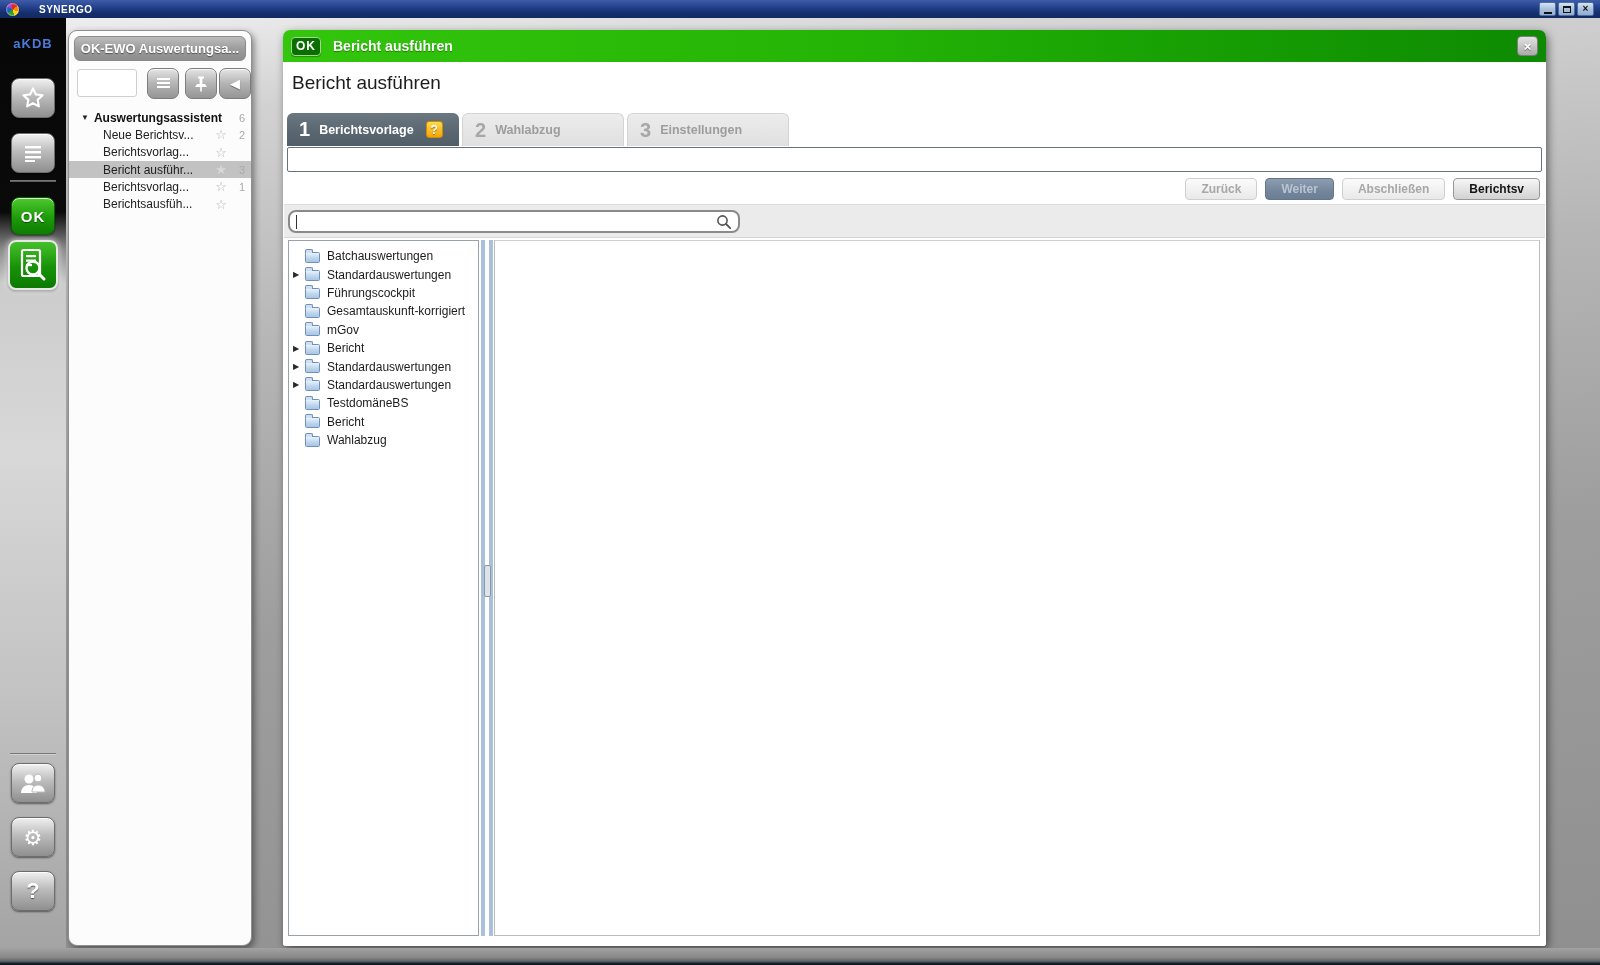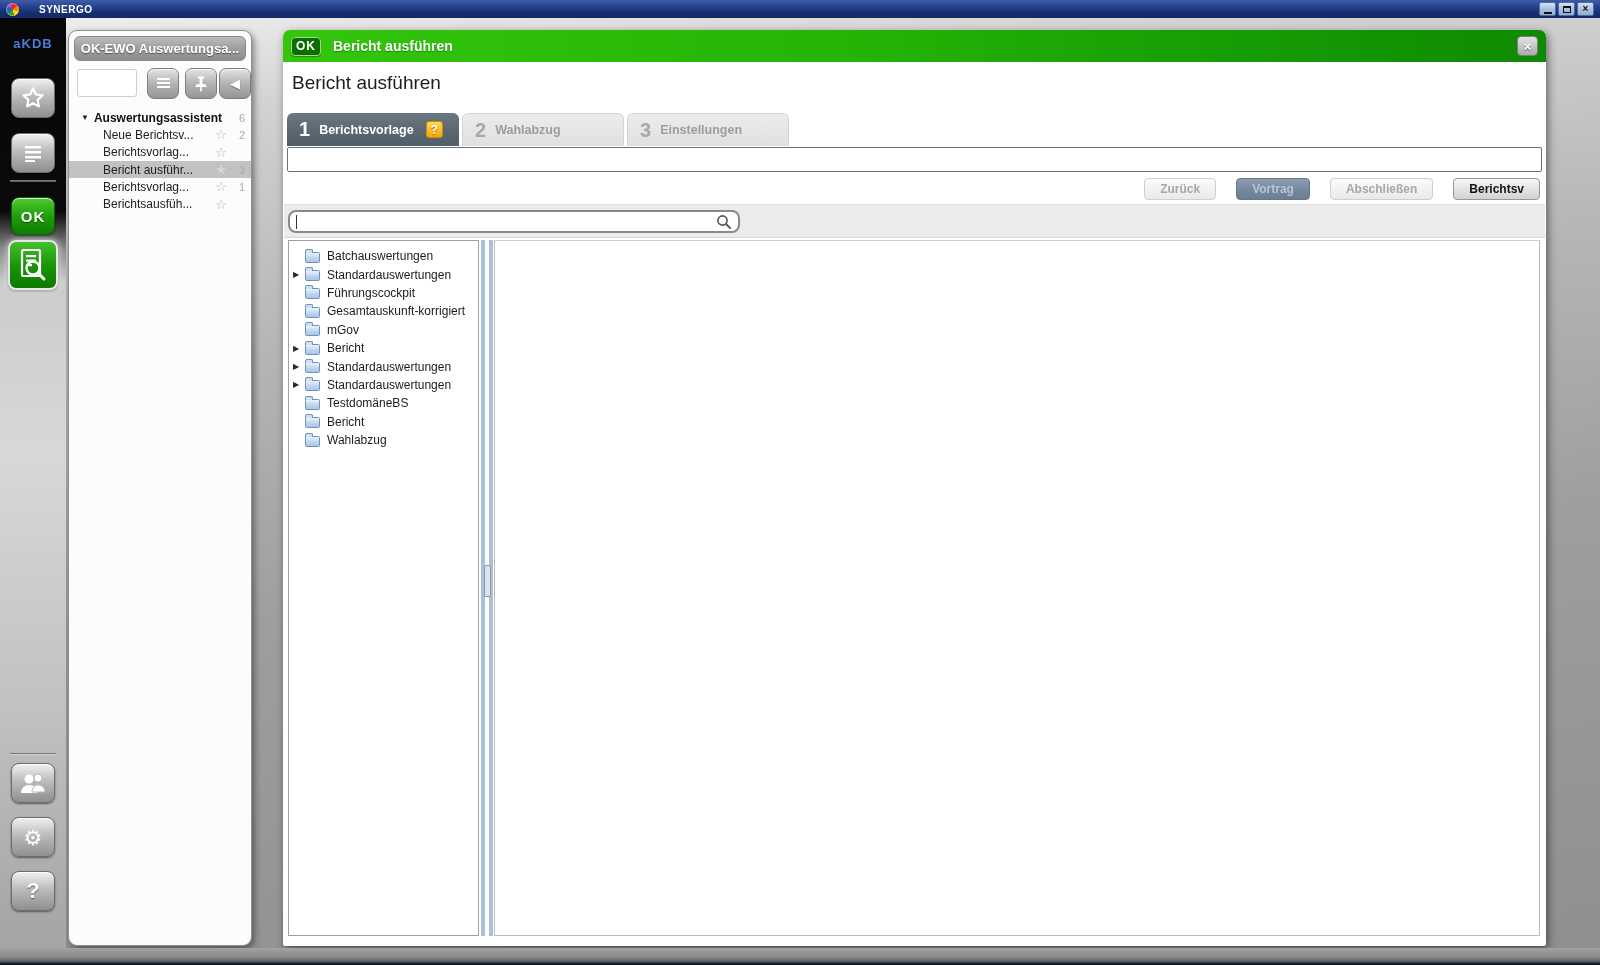--- a/index.html
+++ b/index.html
@@ -109,21 +109,21 @@
   .tab-label{font-size:12.5px;font-weight:bold;}
   .tab.inactive .tab-label{color:#9d9d9d;}
   .tab-help{margin-left:12px;width:17px;height:17px;border-radius:3px;
     background:linear-gradient(180deg,#ffd84d,#f2a50a);border:1px solid #c98f00;
     color:#fff;font-size:12px;font-weight:bold;display:flex;align-items:center;
     justify-content:center;text-shadow:0 1px 1px #a06a00;cursor:pointer;}
 
   .msg-bar{position:absolute;left:4px;top:117px;width:1255px;height:25px;
     background:#fff;border:1px solid #66737f;border-radius:2px;}
 
-  .btn-row{position:absolute;right:6px;top:148px;display:flex;gap:20px;}
+  .btn-row{position:absolute;right:6px;top:148px;display:flex;gap:8px;}
   .btn{height:22px;padding:0 15px;border-radius:4px;font-size:12px;font-weight:bold;
     display:flex;align-items:center;justify-content:center;cursor:pointer;}
   .btn.ghost{background:linear-gradient(180deg,#fbfbfb,#e9e9e9);border:1px solid #cfcfcf;
     color:#a7a7a7;}
   .btn.next{background:linear-gradient(180deg,#8e9cb0,#74869b 60%,#6c7e94);
     border:1px solid #65768c;color:#bac4d1;}
   .btn.cancel{background:linear-gradient(180deg,#f6f6f6,#d2d2d2);border:1px solid #979797;
     color:#141414;}
 
   .search-strip{position:absolute;left:1px;top:174px;width:1261px;height:34px;
@@ -321,21 +321,21 @@
     <div class="tab inactive">
       <span class="tab-num">3</span>
       <span class="tab-label">Einstellungen</span>
     </div>
   </div>
 
   <div class="msg-bar"></div>
 
   <div class="btn-row">
     <div class="btn ghost">Zurück</div>
-    <div class="btn next">Vortrag</div>
+    <div class="btn next">Weiter</div>
     <div class="btn ghost">Abschließen</div>
     <div class="btn cancel">Berichtsv</div>
   </div>
 
   <div class="search-strip">
     <div class="search-box">
       <span class="search-caret"></span>
       <span class="search-mag">
         <svg width="16" height="16" viewBox="0 0 16 16">
           <circle cx="6.5" cy="6.5" r="4.6" fill="none" stroke="#555" stroke-width="1.6"></circle>

